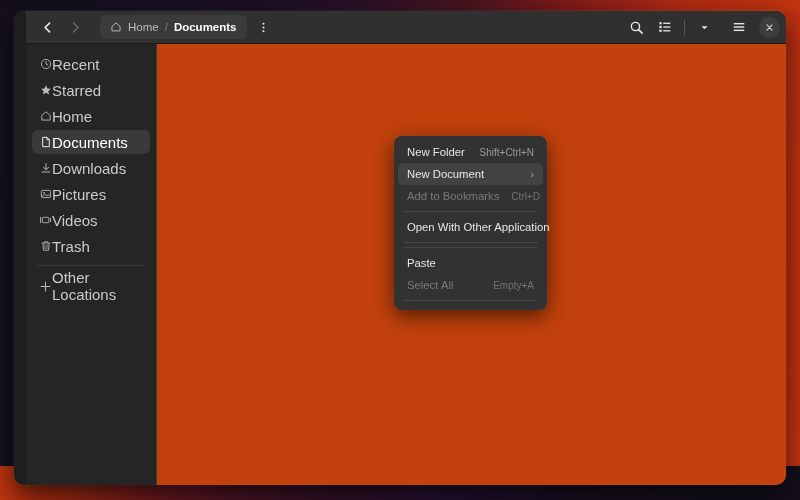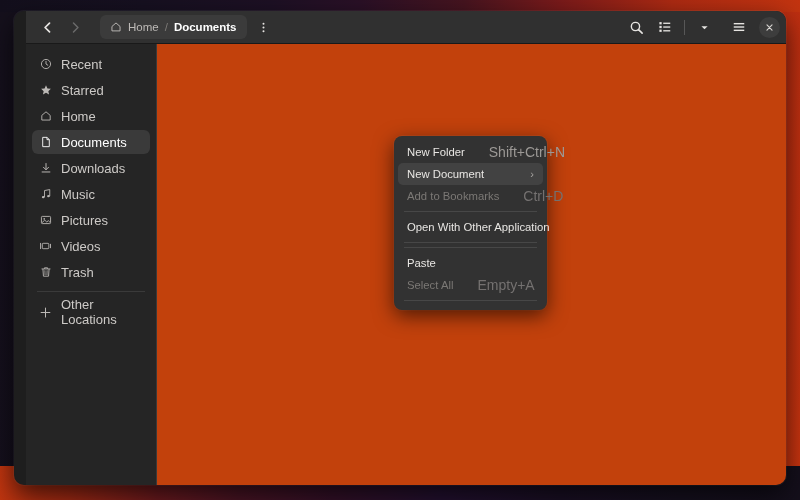--- a/index.html
+++ b/index.html
@@ -134,26 +134,25 @@
     width: 131px;
     flex: 0 0 131px;
     background: #252525;
     border-right: 1px solid #3a3a3a;
     padding: 8px 6px 0 6px;
   }
   .side-item {
     height: 24px;
     display: flex;
     align-items: center;
-    gap: 9px;
     padding: 0 7px;
     border-radius: 6px;
     margin-bottom: 2px;
     color: #cdcac7;
-    font-size: 13px;
+    font-size: 15px;
   }
   .side-item.selected { background: #3a3a3a; color: #ffffff; }
   .side-item .si-icon { width: 13px; display: flex; align-items: center; justify-content: center; color: #bcb9b6; flex: 0 0 13px; }
   .side-item.selected .si-icon { color: #ffffff; }
   .side-sep { height: 1px; background: #3a3a3a; margin: 7px 5px 8px 5px; }
 
   #content {
     flex: 1 1 auto;
     background: #c2410c;
     position: relative;
@@ -191,21 +190,21 @@
     align-items: center;
     padding: 0 9px;
     border-radius: 5px;
     color: #e8e6e3;
     font-size: 11.3px;
     white-space: nowrap;
   }
   .menu-item.highlighted { background: #424242; }
   .menu-item.disabled { color: #7b7875; }
   .mi-label { flex: 1 1 auto; }
-  .mi-accel { color: #9c9996; font-size: 14px; margin-left: 24px; }
+  .mi-accel { color: #9c9996; font-size: 10px; margin-left: 12px; }
   .menu-item.disabled .mi-accel { color: #747170; }
   .mi-arrow { color: #a6a3a0; font-size: 11px; margin-left: 12px; }
   .menu-sep { height: 1px; background: #474747; margin: 4px 6px; }
 </style>
 </head>
 <body>
 
 <div id="desktop">
   <div id="wall-band-top"></div>
   <div id="wall-band-bottom"></div>
@@ -337,30 +336,20 @@
           <span class="si-icon">
             <svg width="12" height="12" viewBox="0 0 16 16">
               <path d="M8 2 L8 10" stroke="currentColor" stroke-width="1.3" stroke-linecap="round"></path>
               <path d="M4.6 7 L8 10.4 L11.4 7" fill="none" stroke="currentColor" stroke-width="1.3" stroke-linecap="round" stroke-linejoin="round"></path>
               <path d="M2.8 13.3 L13.2 13.3" stroke="currentColor" stroke-width="1.3" stroke-linecap="round"></path>
             </svg>
           </span>
           <span>Downloads</span>
         </div>
 
-        <div class="side-item">
-          <span class="si-icon">
-            <svg width="12" height="12" viewBox="0 0 16 16">
-              <path d="M6 12.2 L6 3.4 L13 2.1 L13 10.8" fill="none" stroke="currentColor" stroke-width="1.2" stroke-linejoin="round"></path>
-              <ellipse cx="4.3" cy="12.3" rx="1.8" ry="1.5" fill="currentColor"></ellipse>
-              <ellipse cx="11.3" cy="10.9" rx="1.8" ry="1.5" fill="currentColor"></ellipse>
-            </svg>
-          </span>
-          <span>Music</span>
-        </div>
 
         <div class="side-item">
           <span class="si-icon">
             <svg width="12" height="12" viewBox="0 0 16 16">
               <rect x="1.9" y="3.2" width="12.2" height="9.6" rx="1.2" fill="none" stroke="currentColor" stroke-width="1.2"></rect>
               <circle cx="5.6" cy="6.5" r="1.1" fill="currentColor"></circle>
               <path d="M2.6 11.6 L6.3 8.2 L9 10.6 L11.1 8.9 L13.4 11.2" fill="none" stroke="currentColor" stroke-width="1.2" stroke-linejoin="round"></path>
             </svg>
           </span>
           <span>Pictures</span>

